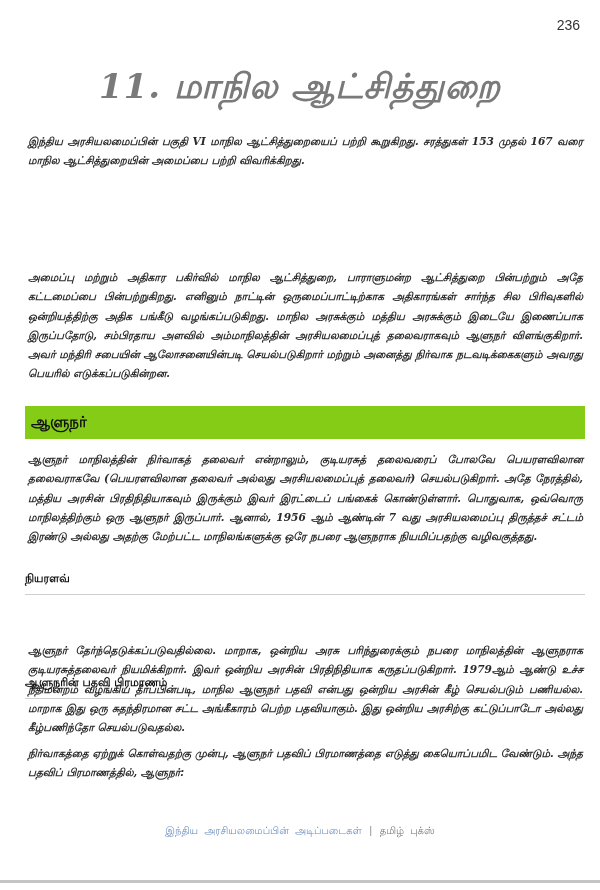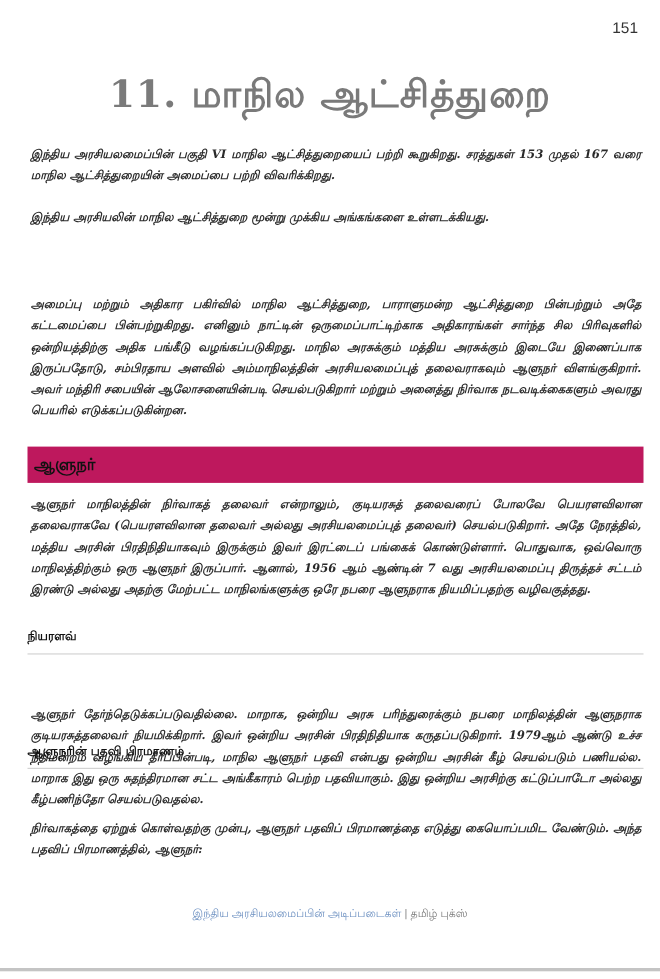--- a/index.html
+++ b/index.html
@@ -24,57 +24,56 @@
     .intro-1 { top: 132px; }
     .intro-2 { top: 189px; }
     ol.pillars {
       margin: 0; padding-left: 24px; font-size: 10.6px; line-height: 19px;
       font-style: italic; color: #2a2a2a;
     }
     ol.pillars li { padding-left: 10px; }
     .para-3 { top: 268px; }
     .section-band {
       position: absolute; top: 406px; left: 25px; width: 560px; height: 33px;
-      background: #be185d;
+      background: #84cc16;
     }
     .section-band span {
       position: absolute; left: 6px; top: 7px;
       font-family: "DejaVu Sans", sans-serif; font-weight: bold; font-size: 15px; color: #111;
     }
     .para-4 { top: 450px; }
     .sub-heading {
       position: absolute; left: 25px; width: 560px;
       border-bottom: 1px solid #cfcfcf; padding-bottom: 8px;
       font-family: "DejaVu Sans", sans-serif; font-weight: bold; font-size: 11px; color: #111;
     }
     .sub-1 { top: 572px; }
     .para-5 { top: 641px; }
     .sub-2 { top: 676px; }
     .para-6 { top: 744px; }
     .footer {
       position: absolute; top: 826px; left: 0; width: 600px; text-align: center;
-      font-family: Liberation Sans, sans-serif; font-size: 10px; color: #6b8fc0;
+      font-family: Liberation Mono, monospace; font-size: 10px; color: #6b8fc0;
     }
     .footer .sep { color: #888; }
     .footer .brand { color: #777; }
     .bottom-rule {
       position: absolute; top: 880px; left: 0; width: 600px; height: 3px; background: #c4c4c4;
     }
   </style>
 </head>
 <body>
 
-<div class="page-number">151</div>
+<div class="page-number">236</div>
 
-<h1 class="chapter-title" style="margin:0;">11. மாநில ஆட்சித்துறை</h1>
+<h1 class="chapter-title" style="margin:0;font-style:italic;">11. மாநில ஆட்சித்துறை</h1>
 
 <p class="content para intro-1">இந்திய அரசியலமைப்பின் பகுதி VI மாநில ஆட்சித்துறையைப் பற்றி கூறுகிறது. சரத்துகள் 153 முதல் 167 வரை மாநில ஆட்சித்துறையின் அமைப்பை பற்றி விவரிக்கிறது.</p>
 
 <div class="content intro-2">
-  <p class="para">இந்திய அரசியலின் மாநில ஆட்சித்துறை மூன்று முக்கிய அங்கங்களை உள்ளடக்கியது.</p>
 </div>
 
 <p class="content para para-3">அமைப்பு மற்றும் அதிகார பகிர்வில் மாநில ஆட்சித்துறை, பாராளுமன்ற ஆட்சித்துறை பின்பற்றும் அதே கட்டமைப்பை பின்பற்றுகிறது. எனினும் நாட்டின் ஒருமைப்பாட்டிற்காக அதிகாரங்கள் சார்ந்த சில பிரிவுகளில் ஒன்றியத்திற்கு அதிக பங்கீடு வழங்கப்படுகிறது. மாநில அரசுக்கும் மத்திய அரசுக்கும் இடையே இணைப்பாக இருப்பதோடு, சம்பிரதாய அளவில் அம்மாநிலத்தின் அரசியலமைப்புத் தலைவராகவும் ஆளுநர் விளங்குகிறார். அவர் மந்திரி சபையின் ஆலோசனையின்படி செயல்படுகிறார் மற்றும் அனைத்து நிர்வாக நடவடிக்கைகளும் அவரது பெயரில் எடுக்கப்படுகின்றன.</p>
 
 <div class="section-band">
   <span>ஆளுநர்</span>
 </div>
 
 <p class="content para para-4">ஆளுநர் மாநிலத்தின் நிர்வாகத் தலைவர் என்றாலும், குடியரசுத் தலைவரைப் போலவே பெயரளவிலான தலைவராகவே (பெயரளவிலான தலைவர் அல்லது அரசியலமைப்புத் தலைவர்) செயல்படுகிறார். அதே நேரத்தில், மத்திய அரசின் பிரதிநிதியாகவும் இருக்கும் இவர் இரட்டைப் பங்கைக் கொண்டுள்ளார். பொதுவாக, ஒவ்வொரு மாநிலத்திற்கும் ஒரு ஆளுநர் இருப்பார். ஆனால், 1956 ஆம் ஆண்டின் 7 வது அரசியலமைப்பு திருத்தச் சட்டம் இரண்டு அல்லது அதற்கு மேற்பட்ட மாநிலங்களுக்கு ஒரே நபரை ஆளுநராக நியமிப்பதற்கு வழிவகுத்தது.</p>
 

